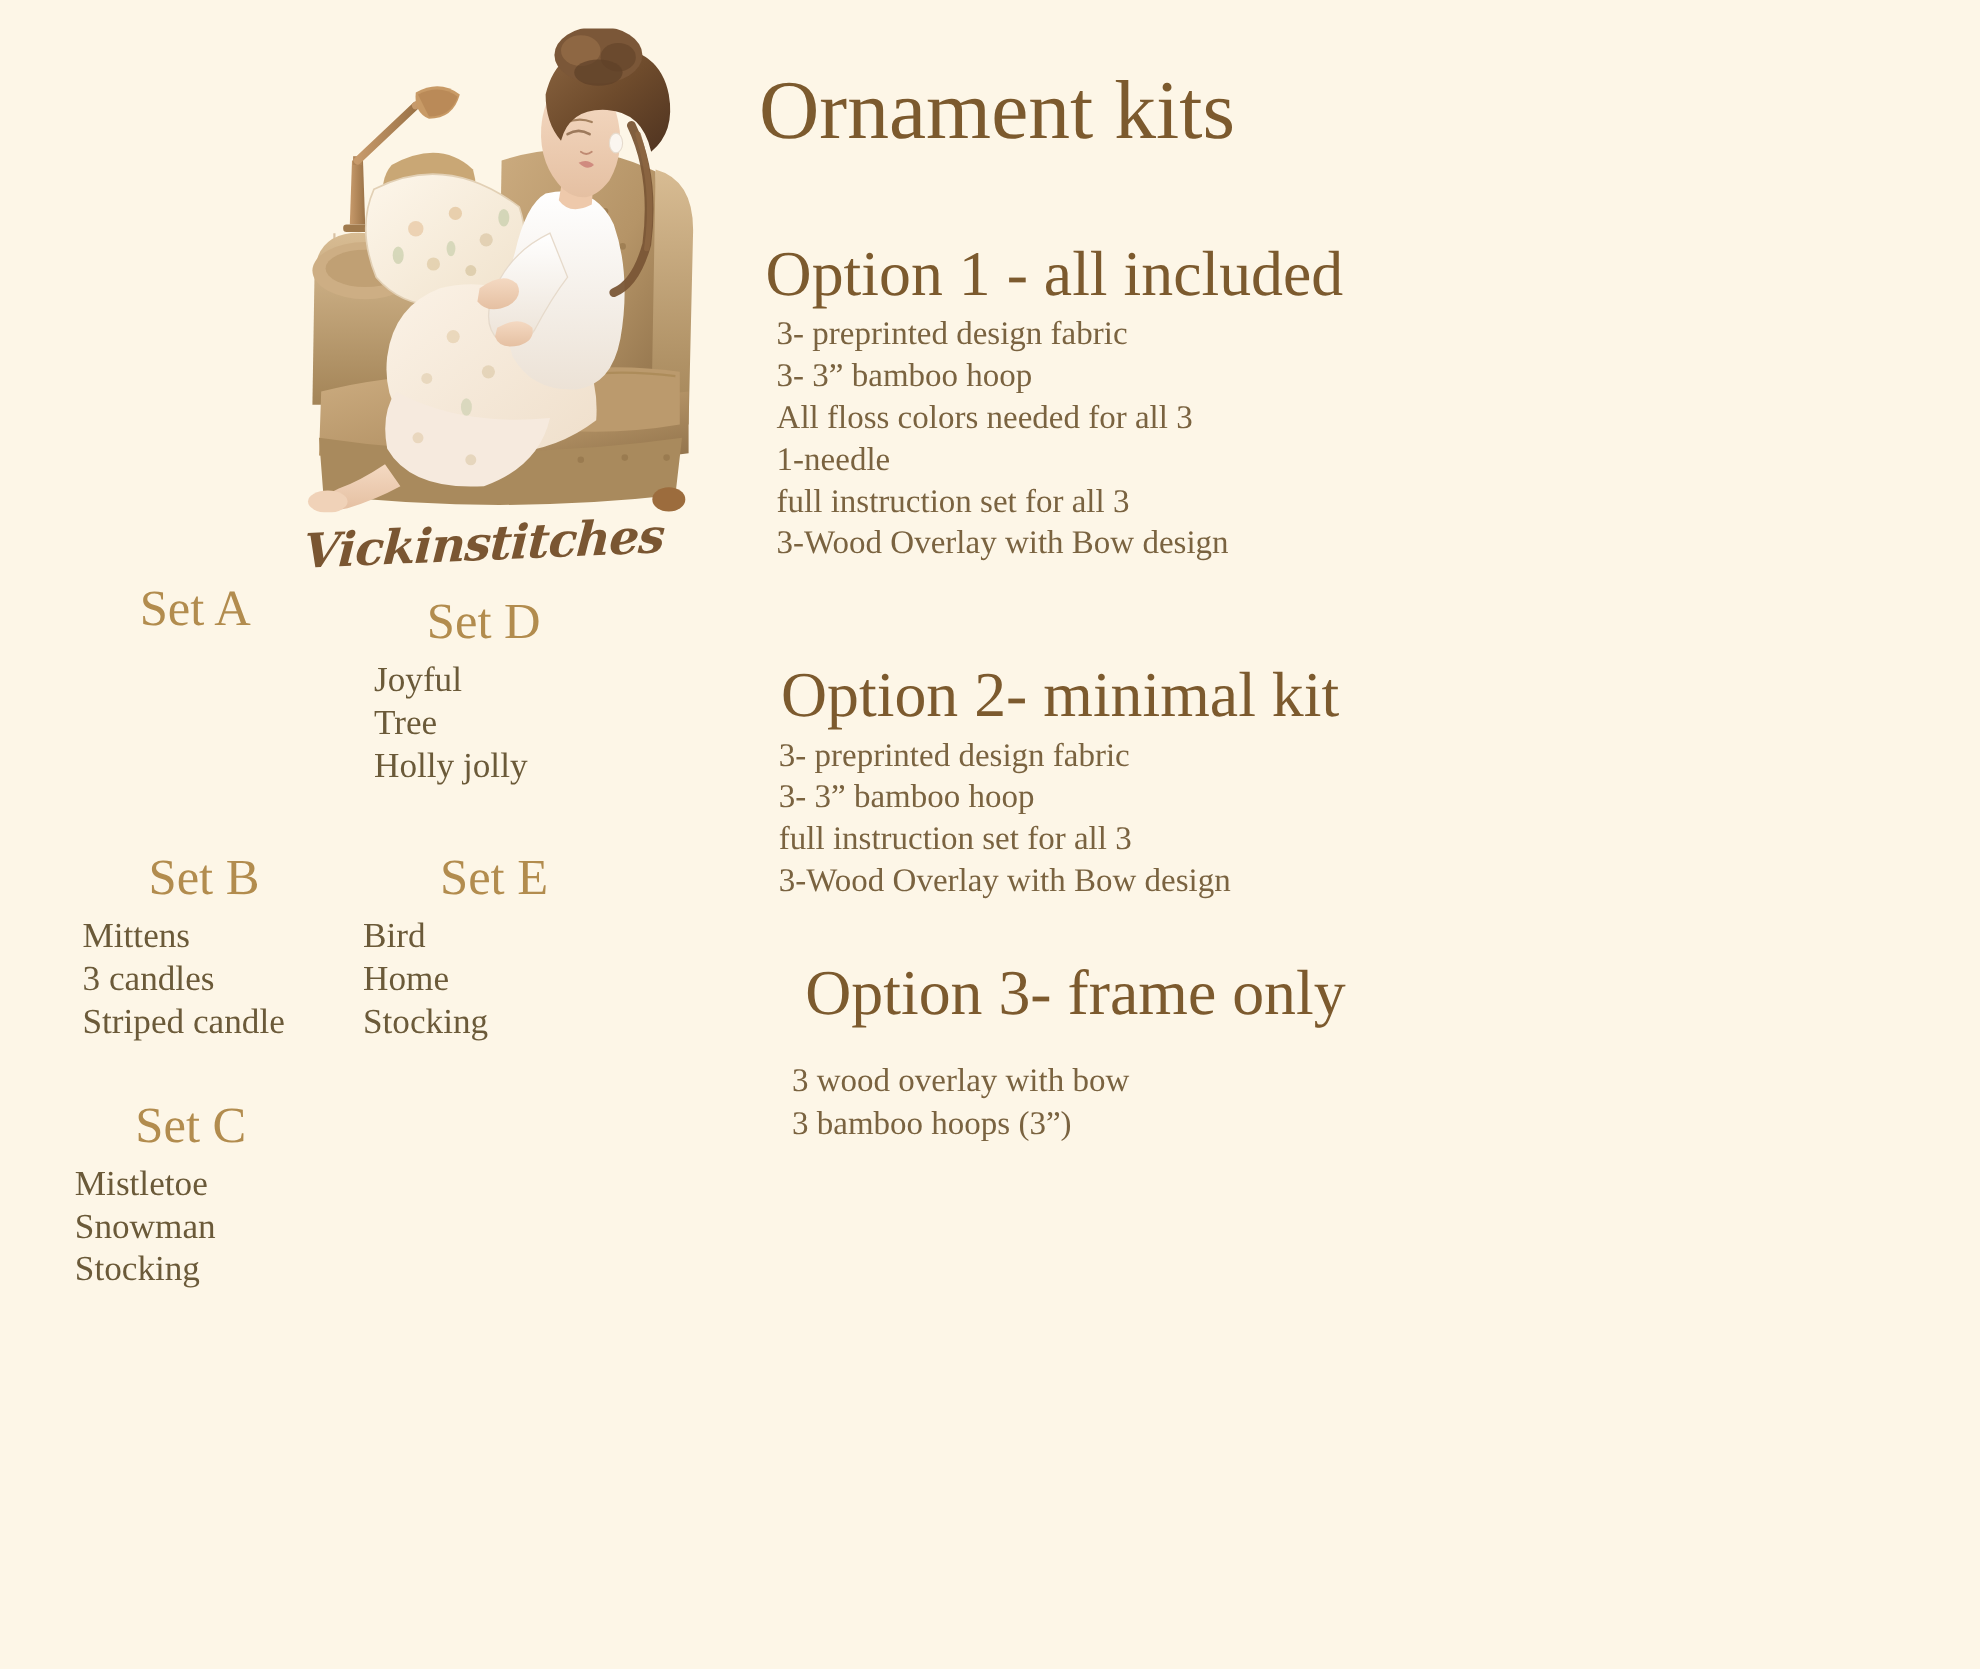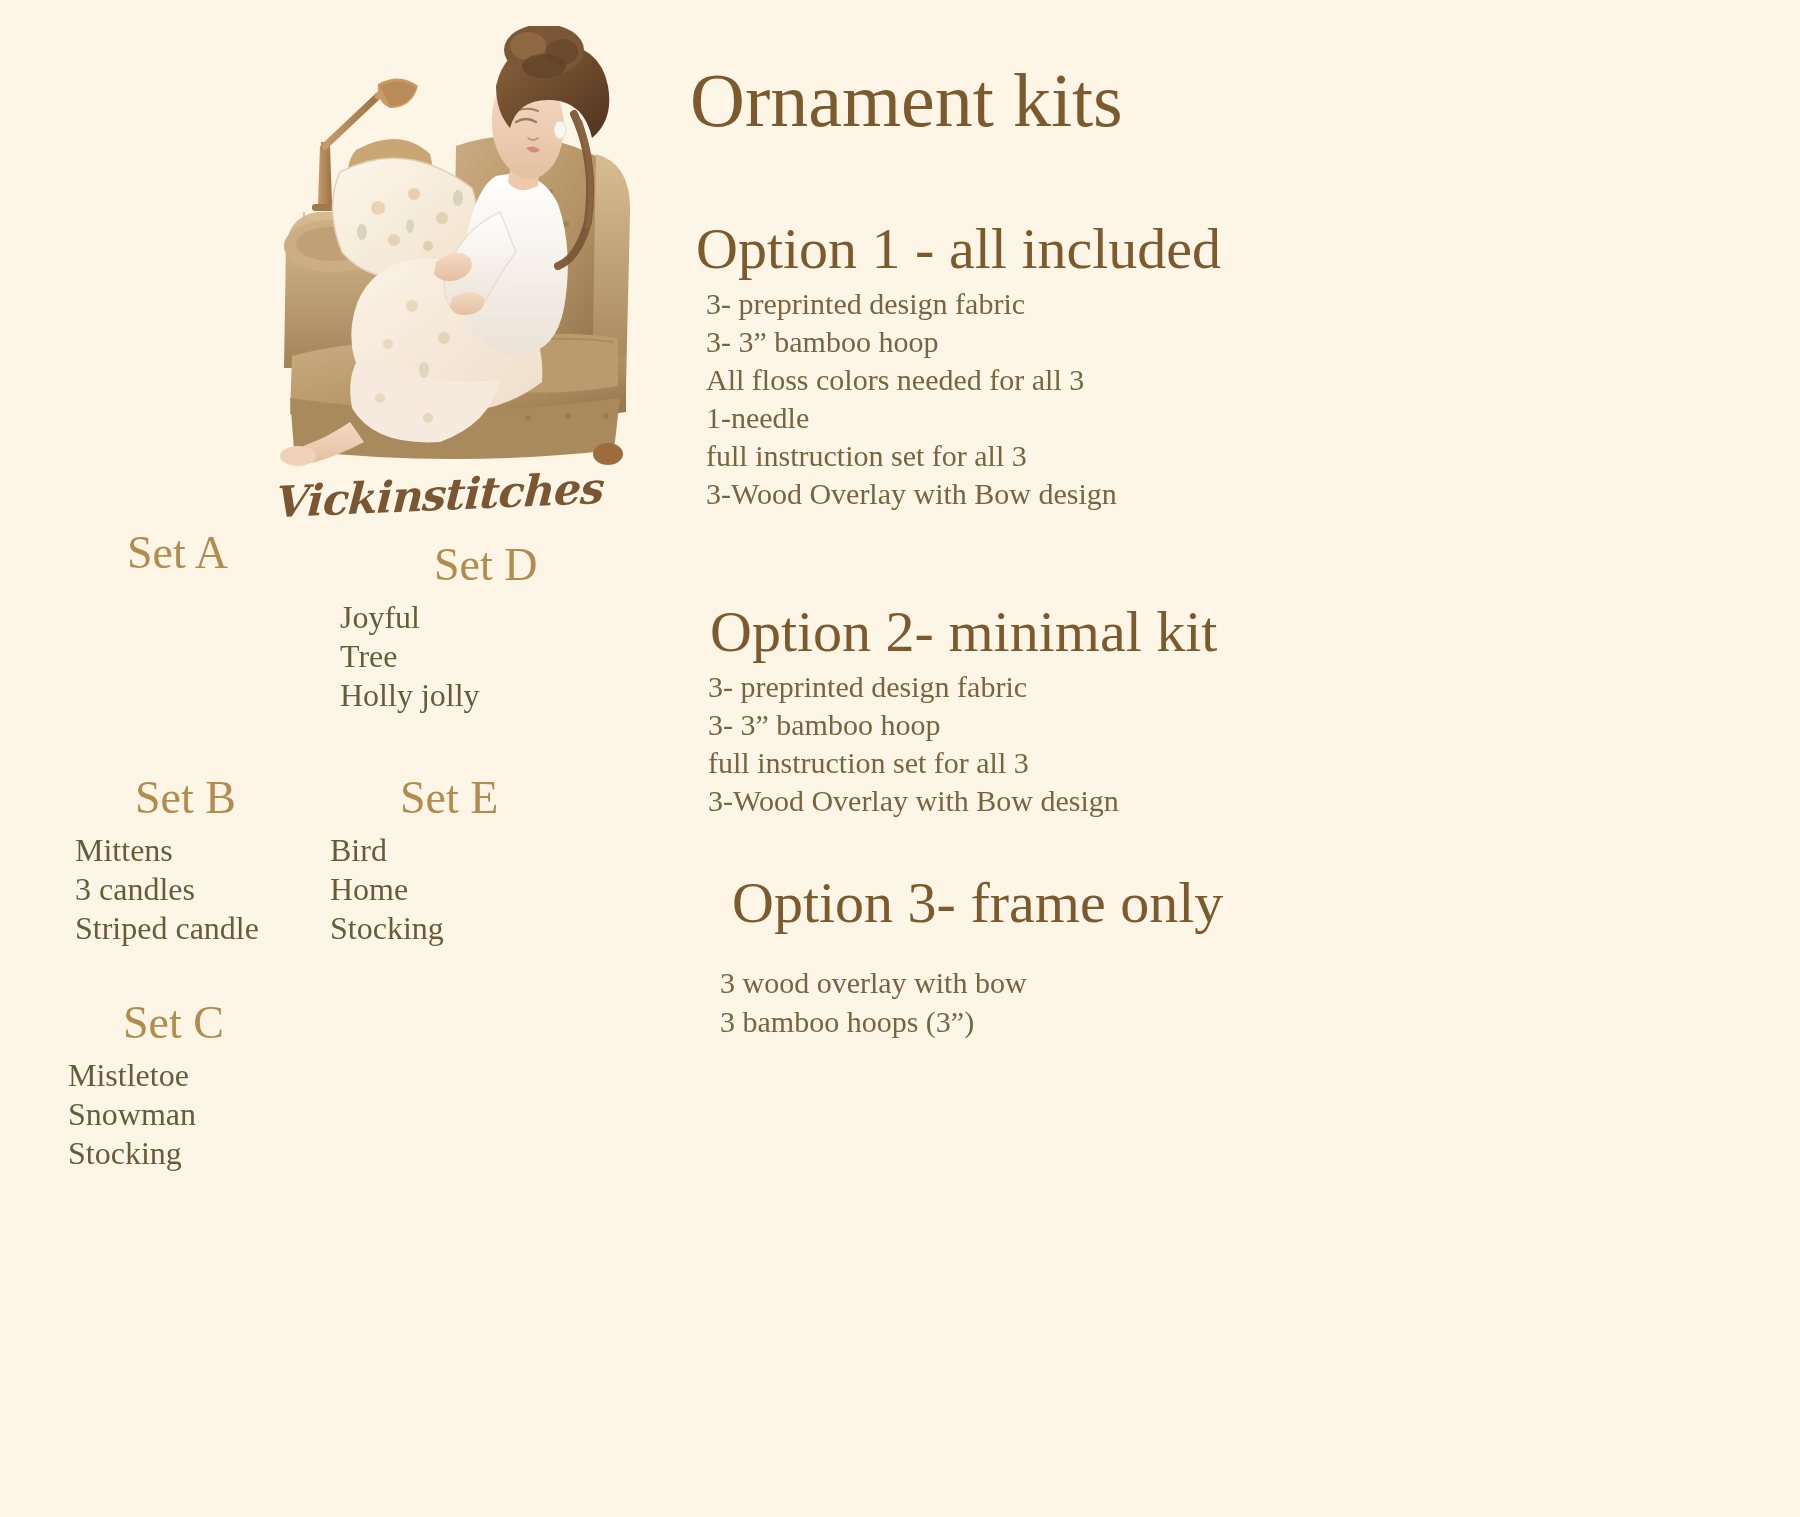--- a/index.html
+++ b/index.html
@@ -82,21 +82,21 @@
   }
 
   
   .set-a { left: 52px;  top: 0px;   }
   .set-a .set-title { margin-left: 75px; }
   .set-b { left: 75px;  top: 245px; }
   .set-b .set-title { margin-left: 60px; }
   .set-c { left: 68px;  top: 470px; }
   .set-c .set-title { margin-left: 55px; }
   .set-d { left: 340px; top: 12px;  }
-  .set-d .set-title { margin-left: 94px; }
+  .set-d .set-title { margin-left: 48px; }
   .set-e { left: 330px; top: 245px; }
   .set-e .set-title { margin-left: 70px; }
 
   
   .right-panel {
     position: absolute;
     left: 680px;
     top: 40px;
     width: 1100px;
   }

